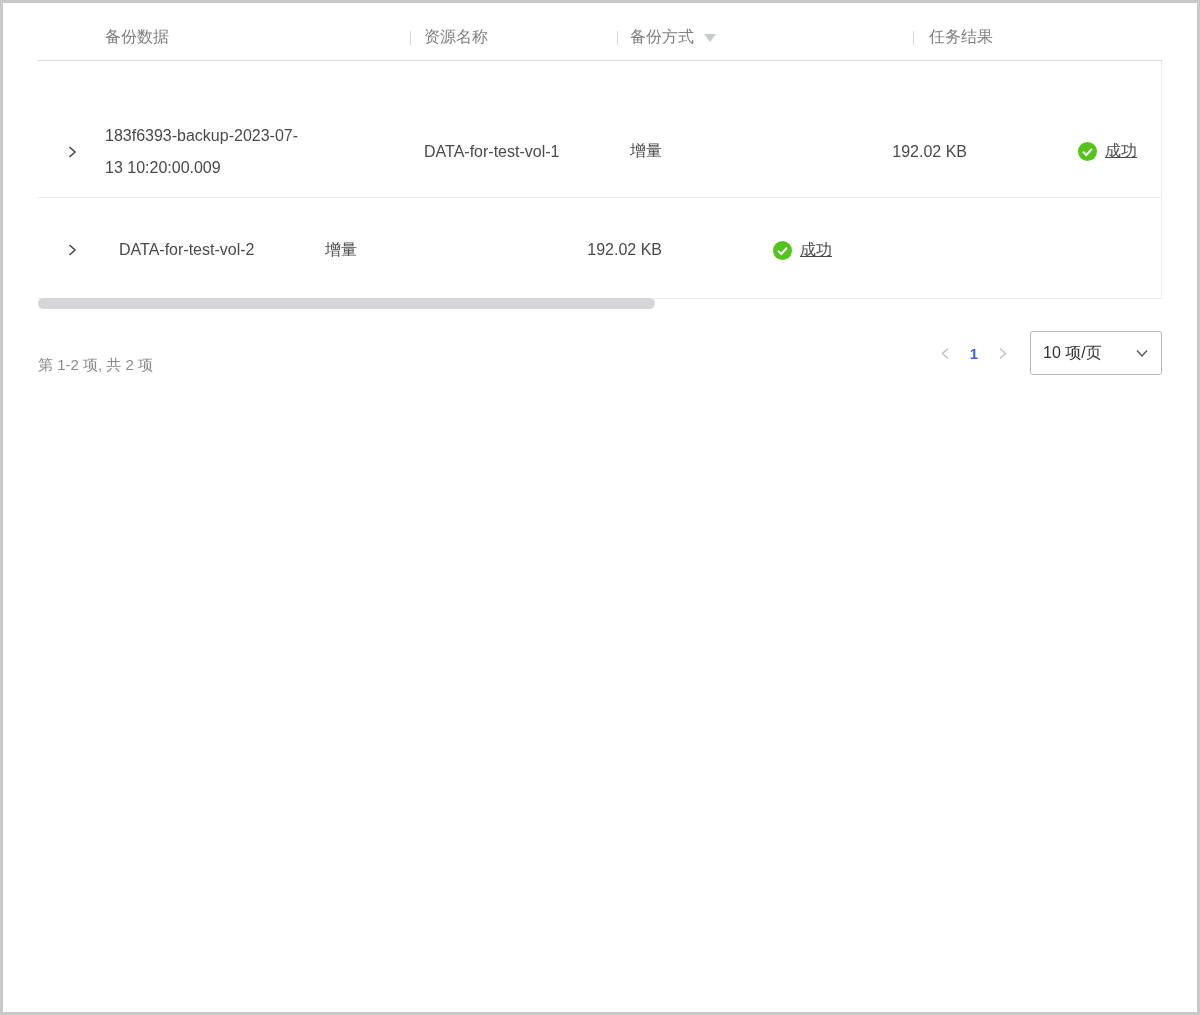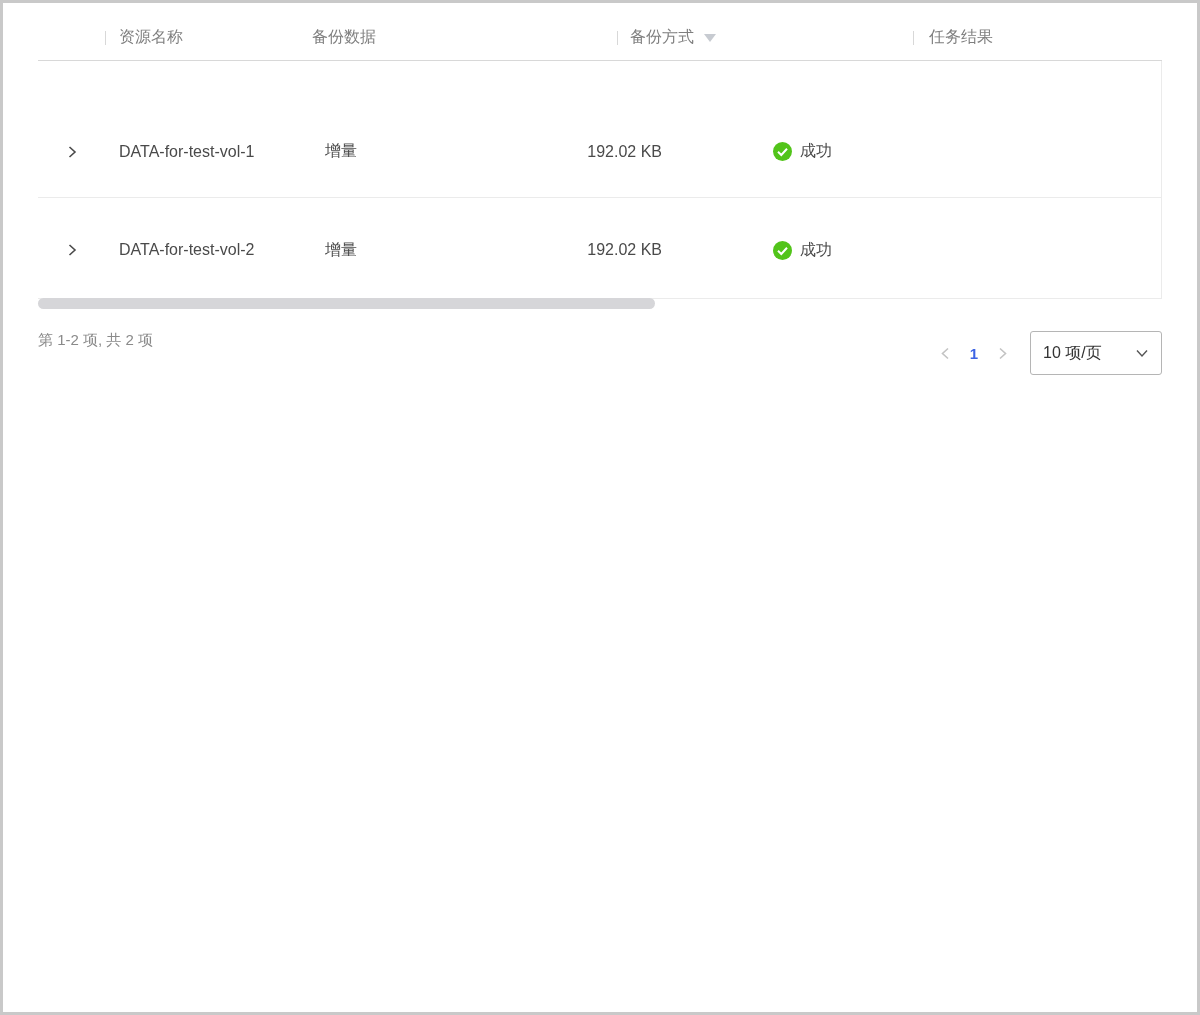--- a/index.html
+++ b/index.html
@@ -63,38 +63,38 @@
   }
 
   .trow { display:flex; font-size:16px; color:#4a4a4a; }
   .trow .td { display:flex; align-items:center; }
   .trow-1 { height:137px; padding-top:45px; border-bottom:1px solid #ebebeb; }
   .trow-2 { height:95px;  padding-top:9px; }
 
   .data-wrap { width:206px; line-height:32px; word-break:break-word; }
   .td.col-resource, .td.col-method { white-space:nowrap; }
   .td.col-capacity { justify-content:flex-end; padding-right:95px; white-space:nowrap; }
-  .td.col-result { white-space:nowrap; }
+  .td.col-result { white-space:nowrap;text-decoration:underline; }
   .td.col-result .status-label { margin-left:8px; }
 
   .expander { cursor:pointer; display:flex; align-items:center; justify-content:center;
               width:24px; height:24px; background:none; border:none; }
 
   
   .hscroll { position:relative; height:12px; margin-top:5px; border-top:1px solid #ebebeb; }
   .hscroll .thumb {
     position:absolute; left:0; top:-1px;
     width:617px; height:11px;
     background:#d6d6d9; border-radius:6px;
   }
 
   
   .pager {
     margin-top:21px; width:1124px;
-    display:flex; align-items:flex-start; justify-content:space-between;
+    display:flex; align-items:flex-end; justify-content:space-between;
   }
   .pager-summary { font-size:15px; color:#8a8a8a; }
   .pager-controls { display:flex; align-items:center; }
   .nav-btn { background:none; border:none; cursor:pointer; display:flex; align-items:center;
              justify-content:center; width:24px; height:24px; }
   .page-num { margin:0 12px; font-size:15px; font-weight:700; color:#3c63e4; cursor:pointer; }
   .page-size-select {
     margin-left:16px;
     width:132px; height:44px;
     border:1px solid #b5b5b5; border-radius:3px;
@@ -109,26 +109,26 @@
 <body>
 
 <div class="modal">
 
 
   <div class="content">
     <div class="tbl">
 
       <div class="thead">
         <div class="th col-expand"></div>
+        <div class="th col-data">
+          <span>备份数据</span>
+        </div>
         <div class="th col-resource">
           <span class="sep"></span>
           <span>资源名称</span>
-        </div>
-        <div class="th col-data">
-          <span>备份数据</span>
         </div>
         <div class="th col-method">
           <span class="sep"></span>
           <span>备份方式</span>
           <span class="filter-tri"></span>
         </div>
         <div class="th col-result">
           <span class="sep"></span>
           <span>任务结果</span>
         </div>
@@ -137,20 +137,23 @@
       <div class="trow trow-1">
         <div class="td col-expand">
           <button class="expander">
             <span style="display:flex;">
               <svg width="14" height="14" viewBox="0 0 14 14">
                 <polyline points="4.5,2 10,7 4.5,12" fill="none" stroke="#4a4a4a" stroke-width="1.6"></polyline>
               </svg>
             </span>
           </button>
         </div>
+        <div class="td col-data">
+          <div class="data-wrap">183f6393-backup-2023-07-13 10:20:00.009</div>
+        </div>
         <div class="td col-resource">DATA-for-test-vol-1</div>
         <div class="td col-method">增量</div>
         <div class="td col-capacity">192.02 KB</div>
         <div class="td col-result">
           <span style="display:flex;">
             <svg width="19" height="19" viewBox="0 0 19 19">
               <circle cx="9.5" cy="9.5" r="9.5" fill="#52c41a"></circle>
               <polyline points="5,9.8 8.3,13 14,6.8" fill="none" stroke="#ffffff" stroke-width="2"></polyline>
             </svg>
           </span>

